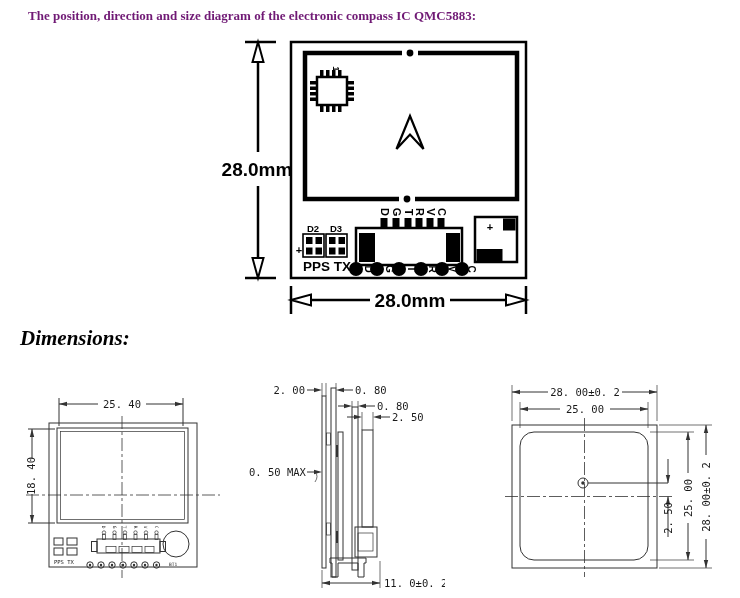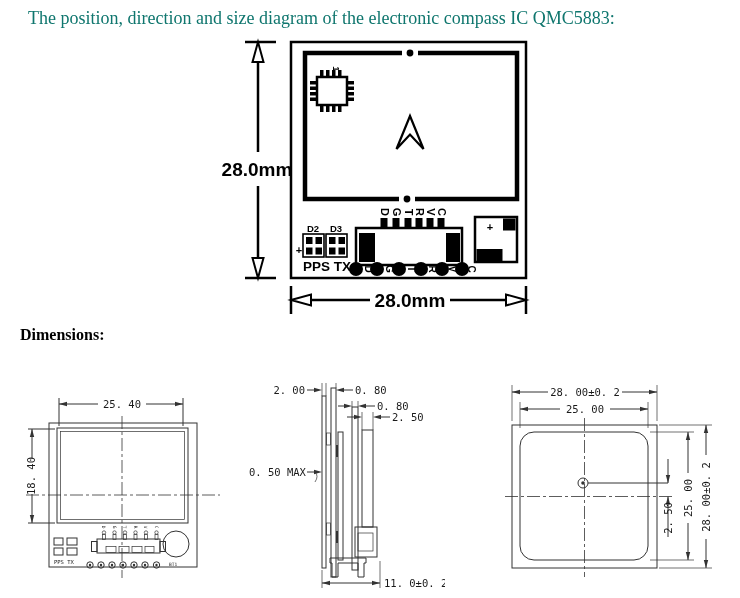--- a/index.html
+++ b/index.html
@@ -1,20 +1,20 @@
 <!DOCTYPE html>
 <html><head>
 <meta charset="utf-8">
 <style>
   html,body{margin:0;padding:0;}
   body{width:740px;height:598px;background:#fff;position:relative;overflow:hidden;
        font-family:"Liberation Serif",serif;}
   .abs{position:absolute;}
-  #title{left:28px;top:8px;font-weight:normal;font-size:18px;color:#0f766e;white-space:nowrap;}
-  #dim-heading{left:20px;top:326px;font-weight:bold;font-size:16px;color:#000;}
+  #title{left:28px;top:8px;font-weight:bold;font-size:13px;color:#701a75;white-space:nowrap;}
+  #dim-heading{left:20px;top:326px;font-weight:bold;font-size:21px;color:#000;font-style:italic;}
 
   
   .k2{fill:none;stroke:#000;stroke-width:2.5;}
   .k16{fill:none;stroke:#000;stroke-width:1.6;}
   .k4{fill:none;stroke:#000;stroke-width:4.5;}
   .blk{fill:#000;stroke:none;}
   .hollow{fill:#fff;stroke:#000;stroke-width:2;}
   .b-dim{font:bold 19px "Liberation Sans",sans-serif;fill:#000;}
   .b-13{font:bold 13.5px "Liberation Sans",sans-serif;fill:#000;}
   .b-sm9{font:bold 9.5px "Liberation Sans",sans-serif;fill:#000;}

